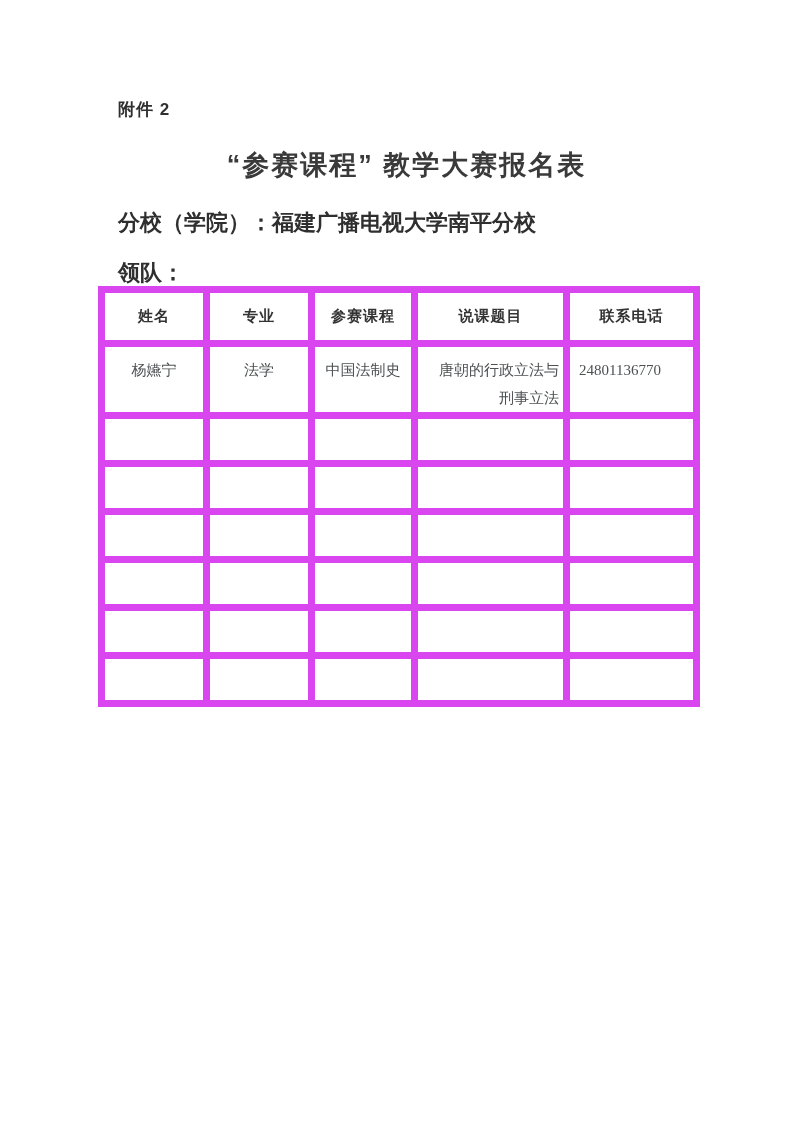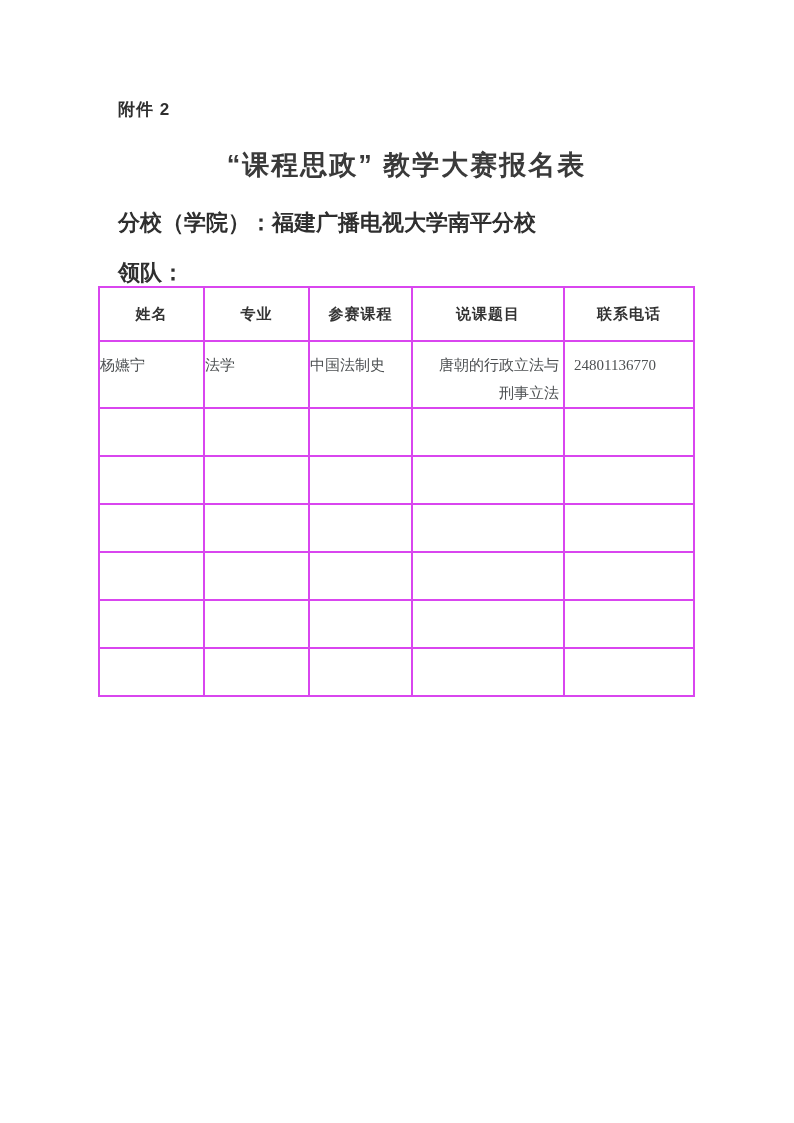--- a/index.html
+++ b/index.html
@@ -49,21 +49,21 @@
   .line-leader  { margin-top: 24px; }
   .line-contact { margin-top: 24px; margin-bottom: 3px; }
 
   table.reg-table {
     border-collapse: collapse;
     table-layout: fixed;
     width: 595px;
     background: #ffffff;
   }
   .reg-table th, .reg-table td {
-    border: 2px solid #d946ef;
+    border: 7px solid #d946ef;
     overflow: hidden;
   }
   .reg-table th {
     height: 54px;
     vertical-align: middle;
     text-align: center;
     font-family: "Liberation Serif", "DejaVu Serif", serif;
     font-weight: bold;
     font-size: 15px;
     color: #333333;
@@ -73,36 +73,36 @@
     height: 63px;
     vertical-align: top;
     padding-top: 9px;
     font-size: 15px;
     color: #4d5052;
     line-height: 28px;
   }
   .reg-table tr.empty-row td {
     height: 48px;
   }
-  .reg-table td.c0, .reg-table td.c1, .reg-table td.c2 { }
+  .reg-table td.c0, .reg-table td.c1, .reg-table td.c2 { text-align: center; }
   .reg-table td.c3 { text-align: right; padding-left: 12px; padding-right: 4px; }
   .reg-table td.c4 {
     text-align: left;
     padding-left: 9px;
     font-family: "Liberation Serif", "DejaVu Serif", serif;
   }
 </style>
 </head>
 <body>
 
 <div class="doc">
 
   <div class="attachment">附件 2</div>
 
-  <div class="doc-title">“课程思政” 教学大赛报名表</div>
+  <div class="doc-title">“参赛课程” 教学大赛报名表</div>
 
   <div class="field-line line-branch">
     <span>分校（学院）：</span><span>福建广播电视大学南平分校</span>
   </div>
 
   <div class="field-line line-leader">领队：</div>
 
 
   <table class="reg-table">
     <colgroup>

